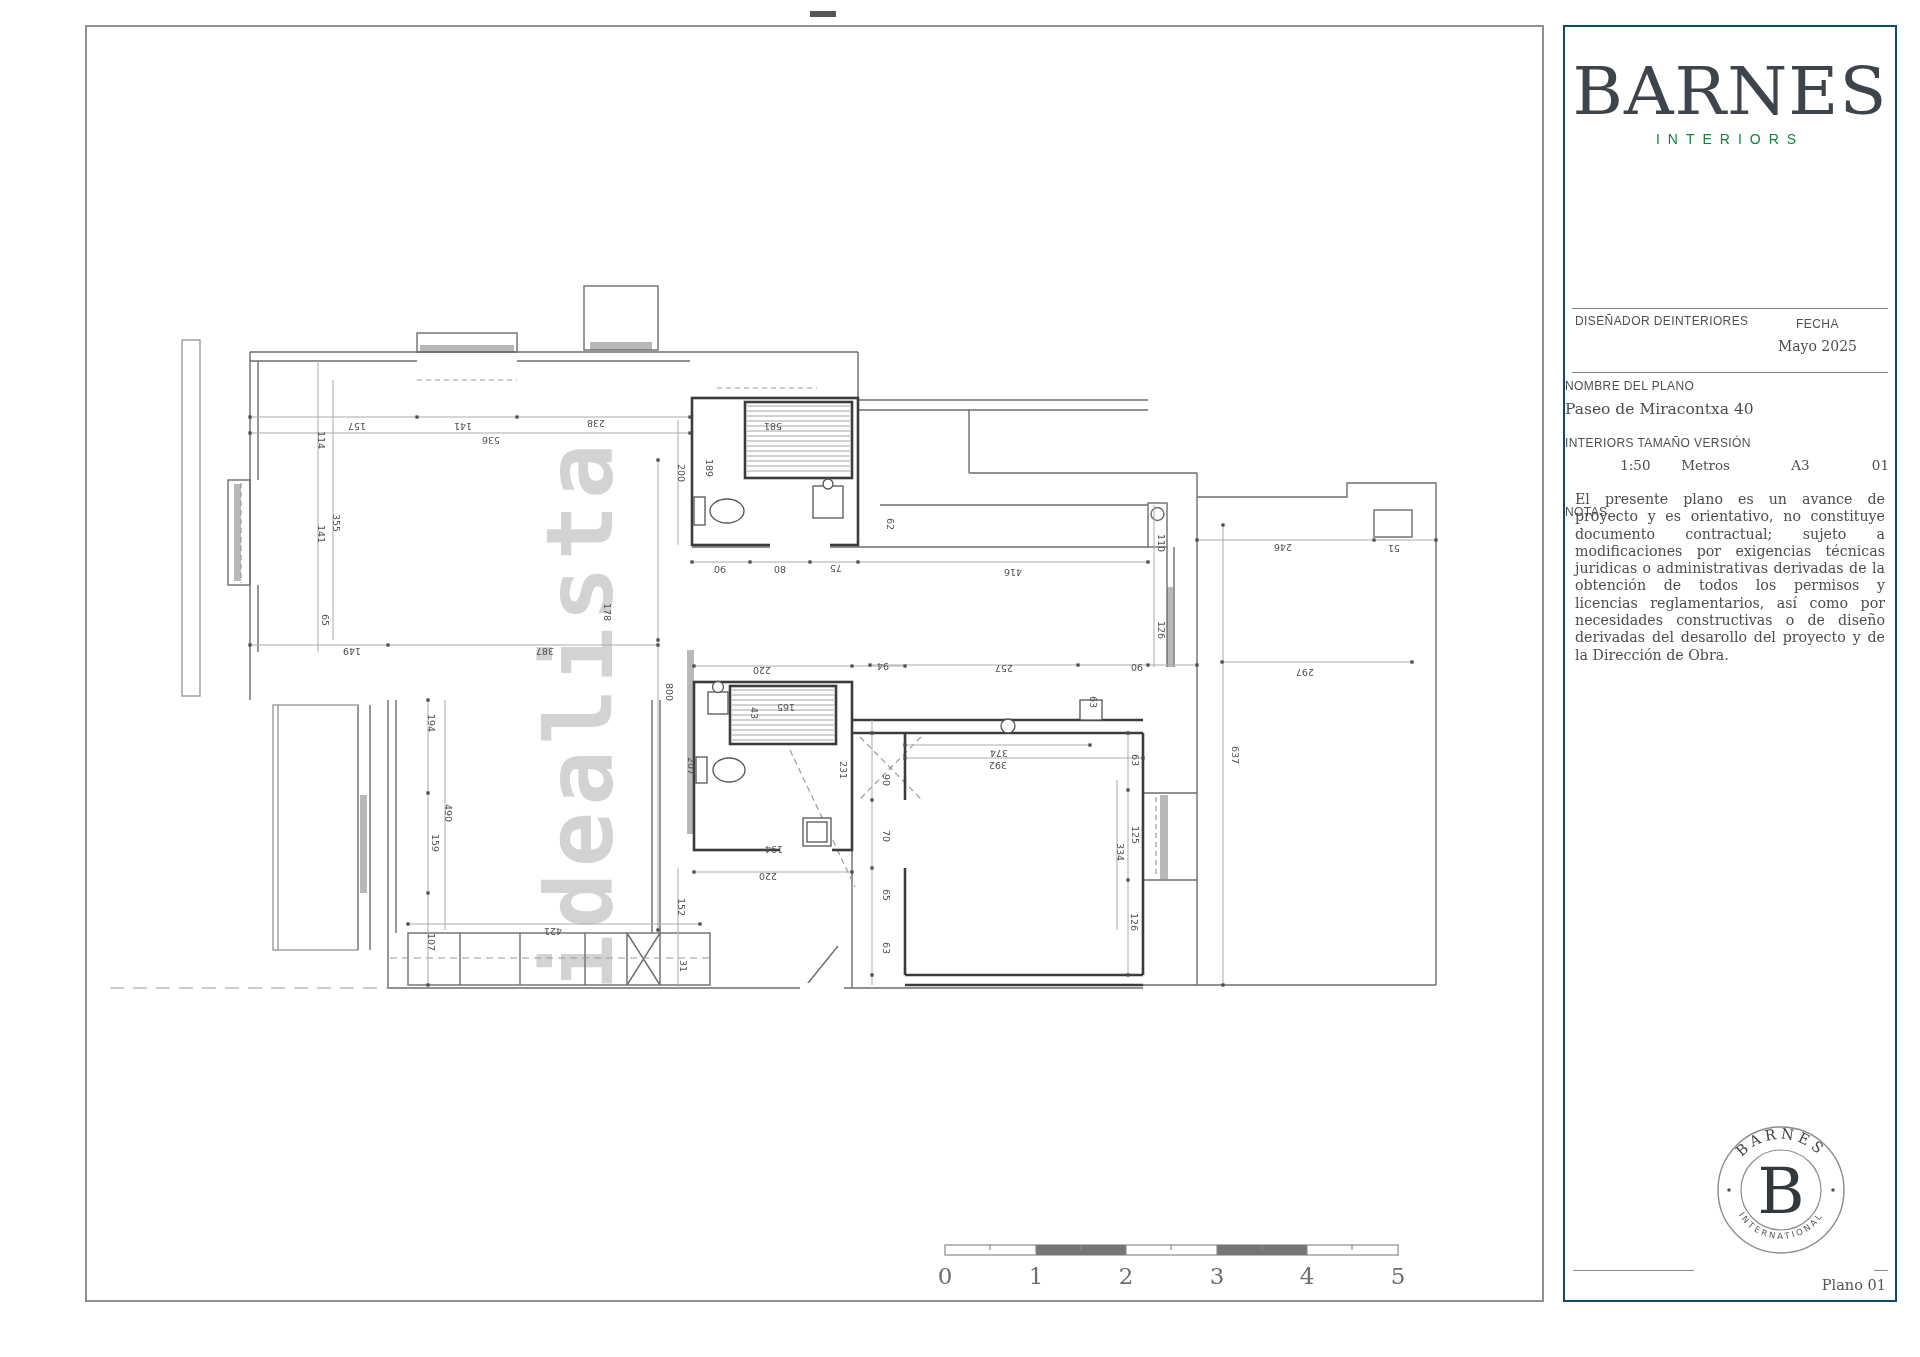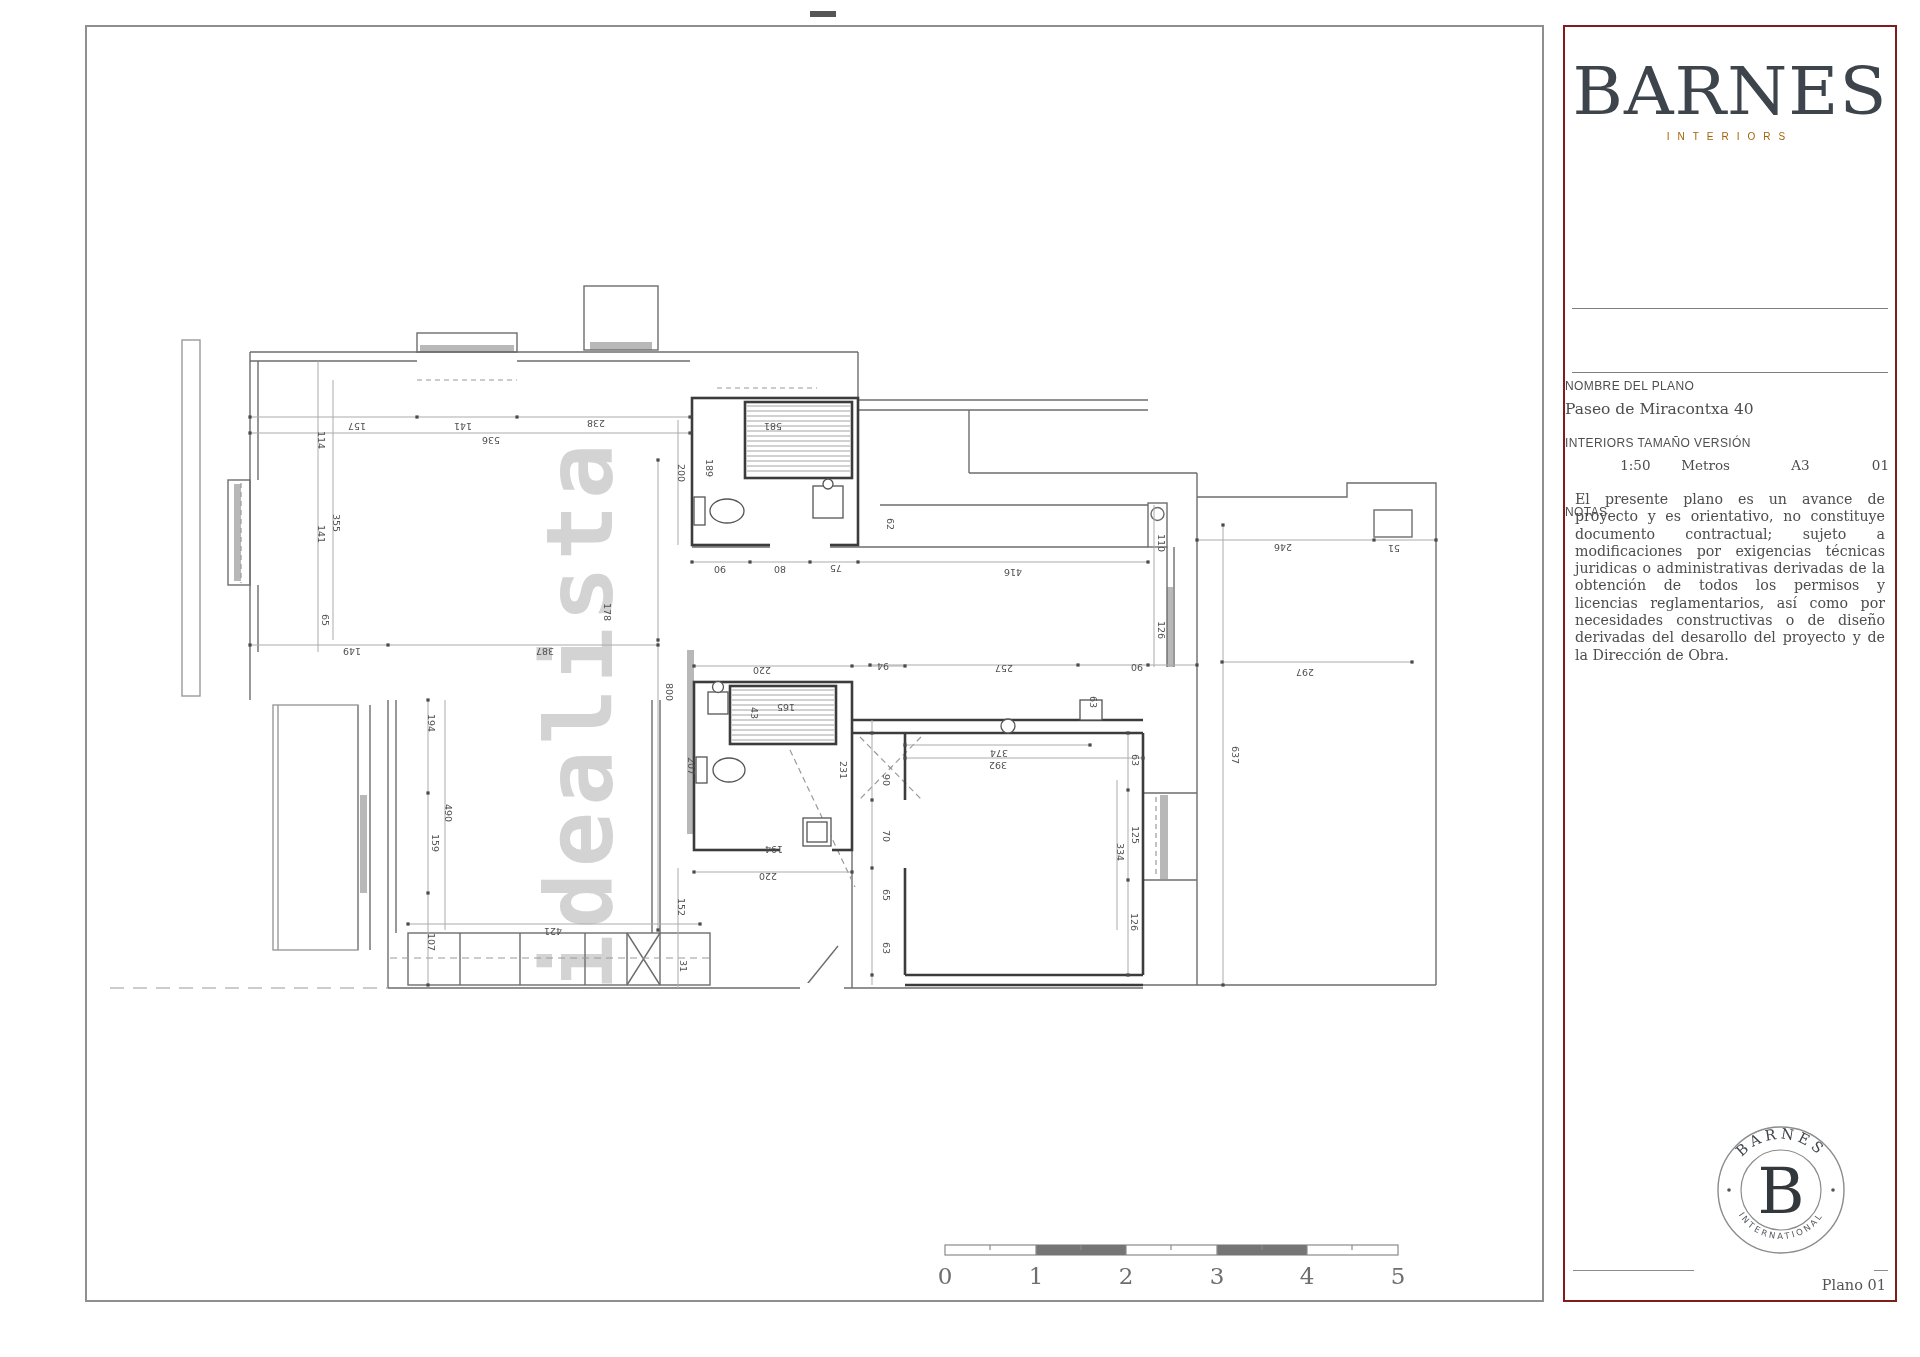--- a/index.html
+++ b/index.html
@@ -1,26 +1,26 @@
 <!DOCTYPE html>
 <html><head>
 <meta charset="utf-8">
 <style>
   html,body{margin:0;padding:0;background:#ffffff;}
   .page{position:relative;width:1920px;height:1357px;background:#ffffff;overflow:hidden;
         font-family:"Liberation Sans",sans-serif;color:#4f4f4f;}
   .frame{position:absolute;left:85px;top:25px;width:1455px;height:1273px;border:2px solid #8f8f8f;background:#fff;}
-  .panel{position:absolute;left:1563px;top:25px;width:330px;height:1273px;border:2px solid #7f1d1d;background:#fff;}
+  .panel{position:absolute;left:1563px;top:25px;width:330px;height:1273px;border:2px solid #0c4a6e;background:#fff;}
   .planSvg{position:absolute;left:0;top:0;width:1920px;height:1357px;}
   
   .brand{position:absolute;left:0;top:26px;width:100%;text-align:center;
          font-family:"DejaVu Serif","Liberation Serif",serif;font-size:66px;letter-spacing:1px;
          color:#3e444b;transform:scaleX(1.04);}
-  .brandSub{position:absolute;left:0;top:104px;width:100%;text-align:center;font-size:10px;
-            letter-spacing:8px;color:#a16207;}
+  .brandSub{position:absolute;left:0;top:104px;width:100%;text-align:center;font-size:14px;
+            letter-spacing:8px;color:#15803d;}
   .rule{position:absolute;left:7px;width:316px;border-top:1.4px solid #7f7f7f;}
   .tbRow1{position:absolute;left:10px;top:287px;width:312px;display:flex;}
   .lbl{font-size:12px;letter-spacing:.4px;color:#4f4f4f;}
   .serifVal{font-family:"DejaVu Serif","Liberation Serif",serif;color:#4d4d4d;}
   .fechaCol{margin-left:auto;padding-right:30px;text-align:center;}
   .fechaVal{margin-top:6px;font-size:14px;}
   .centerLbl{position:absolute;left:0;width:100%;text-align:left;font-size:12px;letter-spacing:.4px;color:#4f4f4f;}
   .planName{position:absolute;left:0;width:100%;font-size:15.5px;}
   .unitsRow{position:absolute;left:6px;width:318px;display:flex;font-size:13.5px;}
   .unitsRow span{flex:1;text-align:right;}
@@ -302,20 +302,27 @@
         </g>
     </g>
   </svg>
 
   <div class="panel">
     <div class="brand">BARNES</div>
     <div class="brandSub">INTERIORS</div>
 
     <div class="rule" style="top:281px"></div>
 
+    <div class="tbRow1">
+      <span class="lbl">DISEÑADOR DEINTERIORES</span>
+      <span class="fechaCol">
+        <span class="lbl">FECHA</span>
+        <div class="serifVal fechaVal">Mayo 2025</div>
+      </span>
+    </div>
 
     <div class="rule" style="top:345px"></div>
 
     <div class="centerLbl" style="top:352px">NOMBRE DEL PLANO</div>
     <div class="planName serifVal" style="top:373px">Paseo de Miracontxa 40</div>
 
     <div class="centerLbl" style="top:409px">INTERIORS TAMAÑO VERSIÓN</div>
     <div class="unitsRow serifVal" style="top:430px">
       <span>1:50</span>
       <span>Metros</span>

